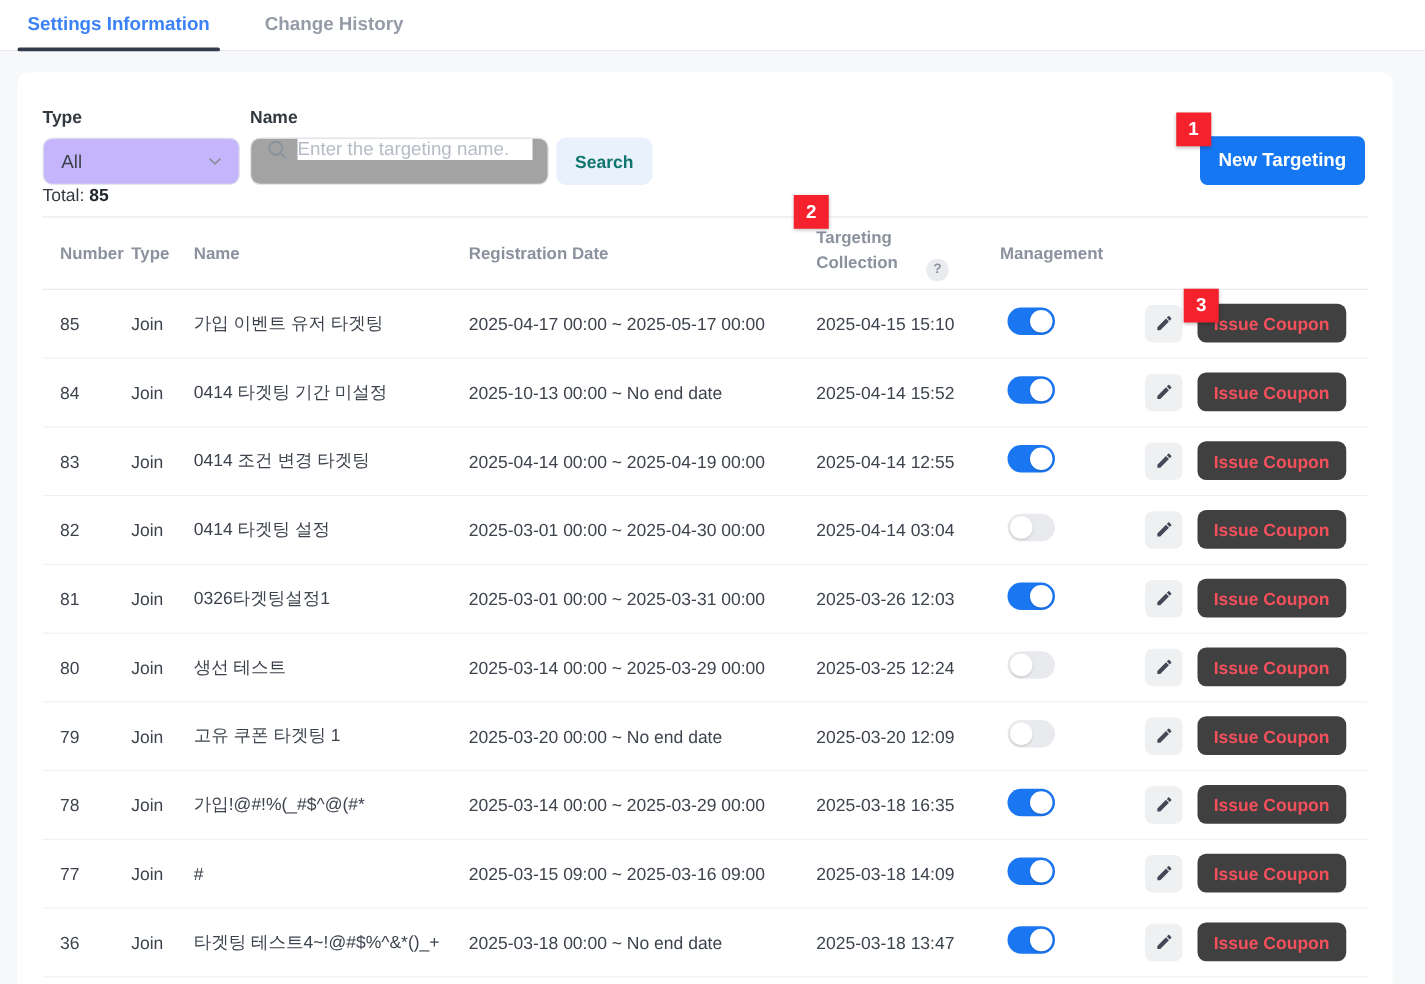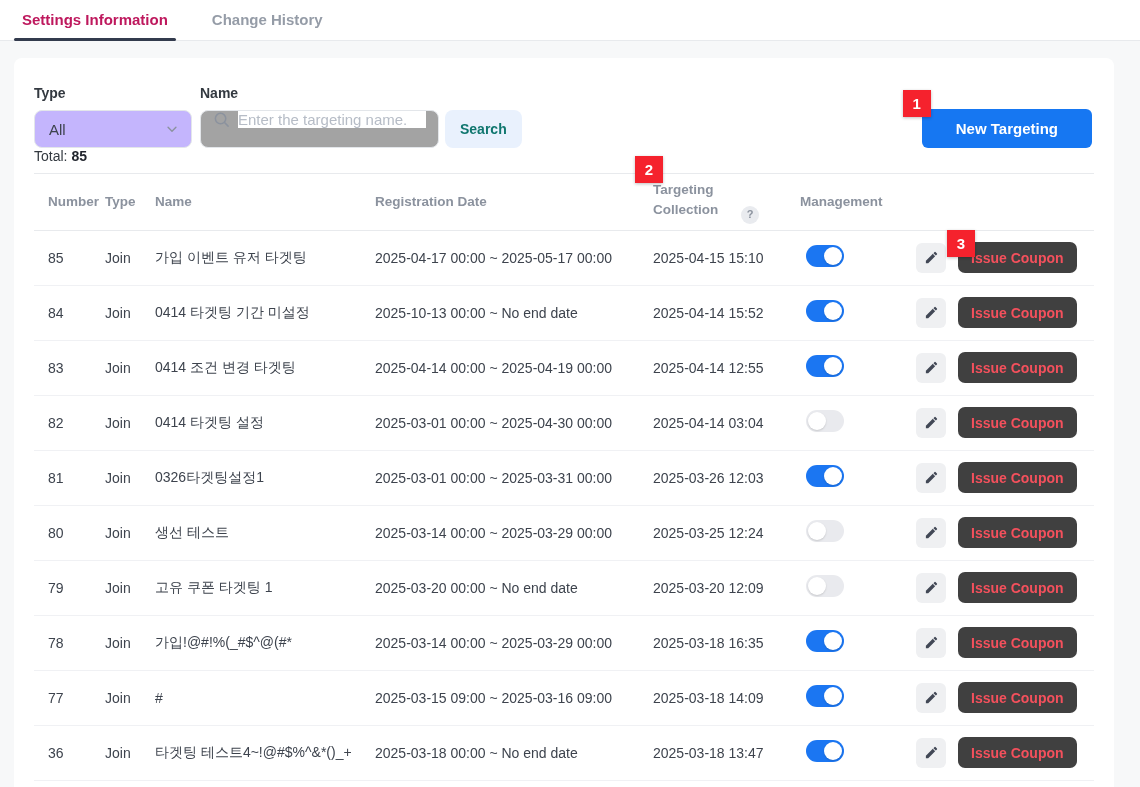--- a/index.html
+++ b/index.html
@@ -20,21 +20,21 @@
     position: relative;
   }
   .tab {
     font-size: 15px;
     font-weight: bold;
     padding: 0 2px 12px 2px;
     margin-right: 40px;
     cursor: pointer;
     position: relative;
   }
-  .tab.active { color: #be185d; }
+  .tab.active { color: #3b82f6; }
   .tab.inactive { color: #959ca7; }
   .tab.active::after {
     content: "";
     position: absolute;
     left: -6px; right: -6px; bottom: -1px;
     height: 3px;
     background: #333b4d;
     border-radius: 2px;
   }
   
@@ -92,21 +92,21 @@
     border: none;
     border-radius: 8px;
     font-size: 14px;
     font-weight: bold;
     cursor: pointer;
     font-family: "Liberation Sans", sans-serif;
   }
   .new-targeting-wrap { margin-left: auto; position: relative; margin-right: 2px; }
   .new-targeting-btn {
     height: 39px;
-    padding: 0 34px;
+    padding: 0 15px;
     background: #1677f2;
     color: #ffffff;
     border: none;
     border-radius: 6px;
     font-size: 15px;
     font-weight: bold;
     cursor: pointer;
     font-family: "Liberation Sans", sans-serif;
   }
   .callout-badge {

